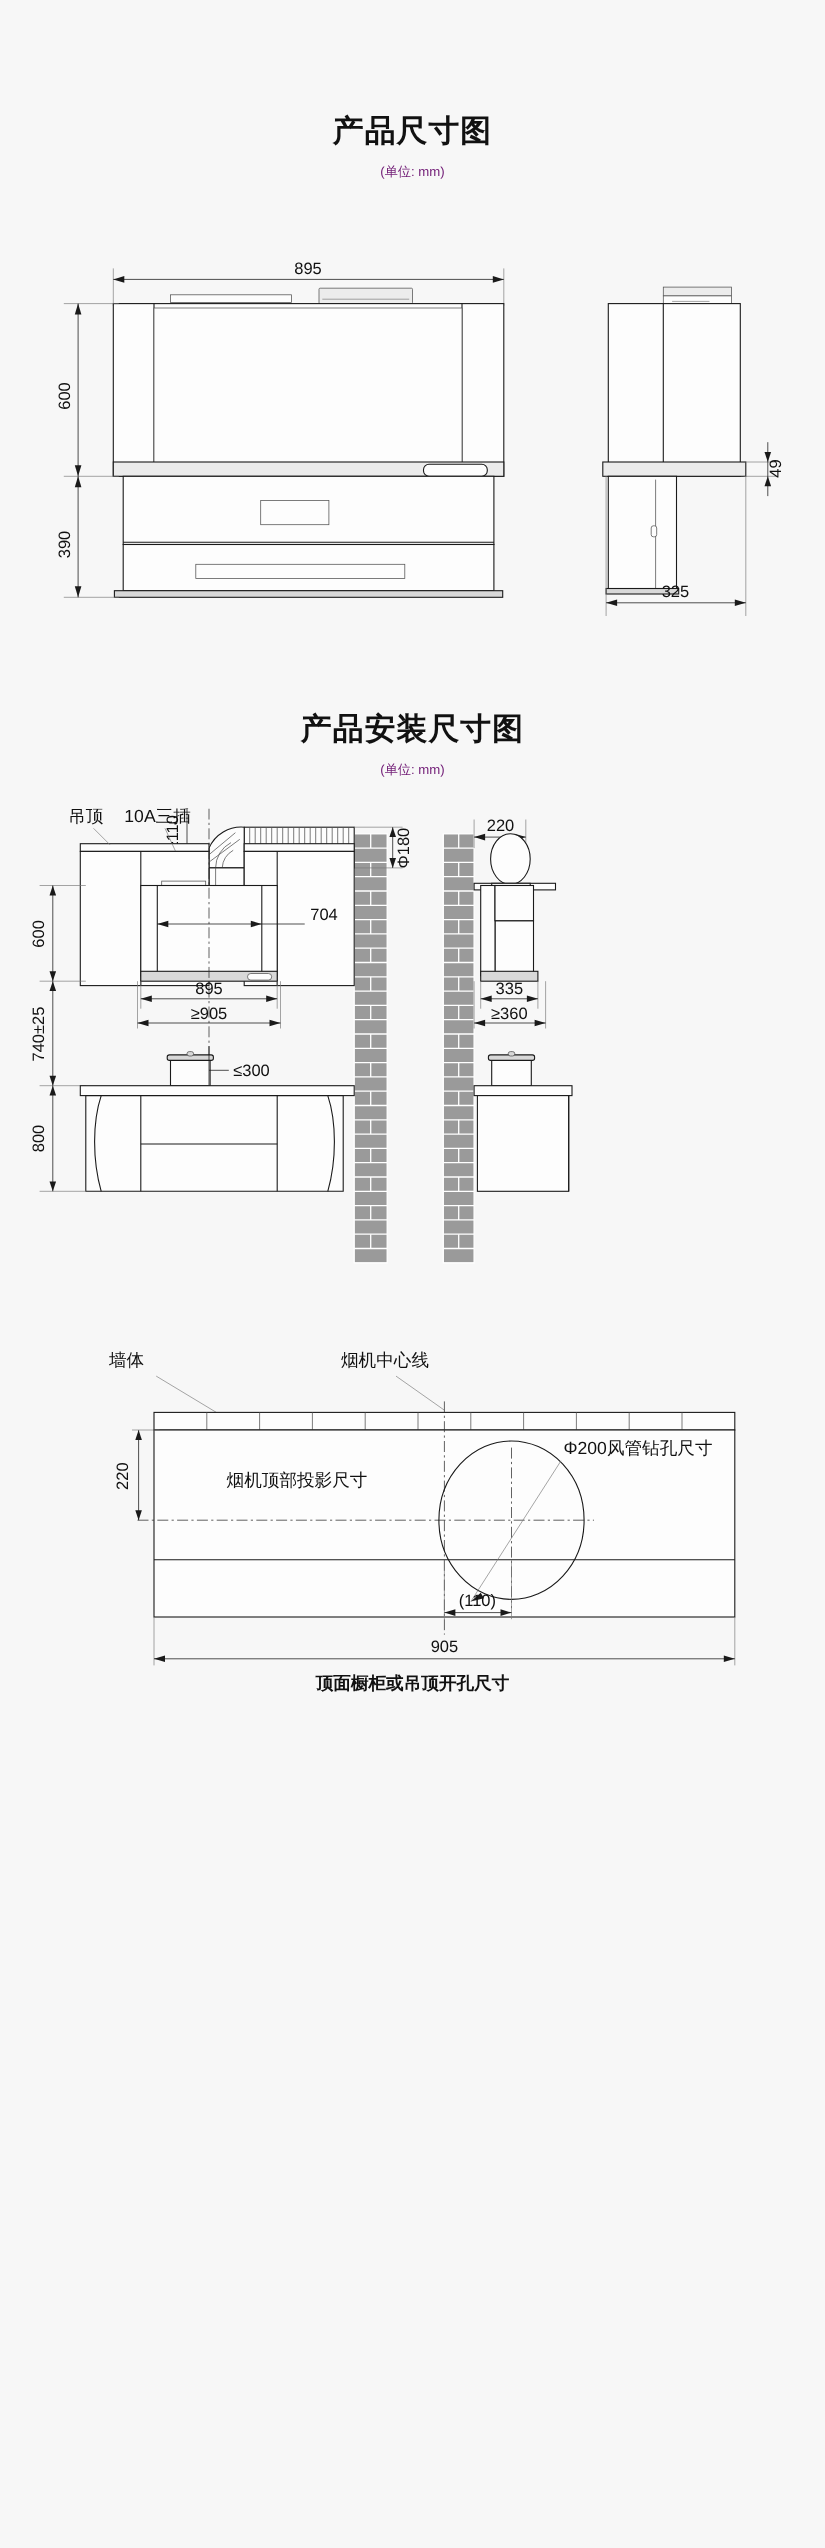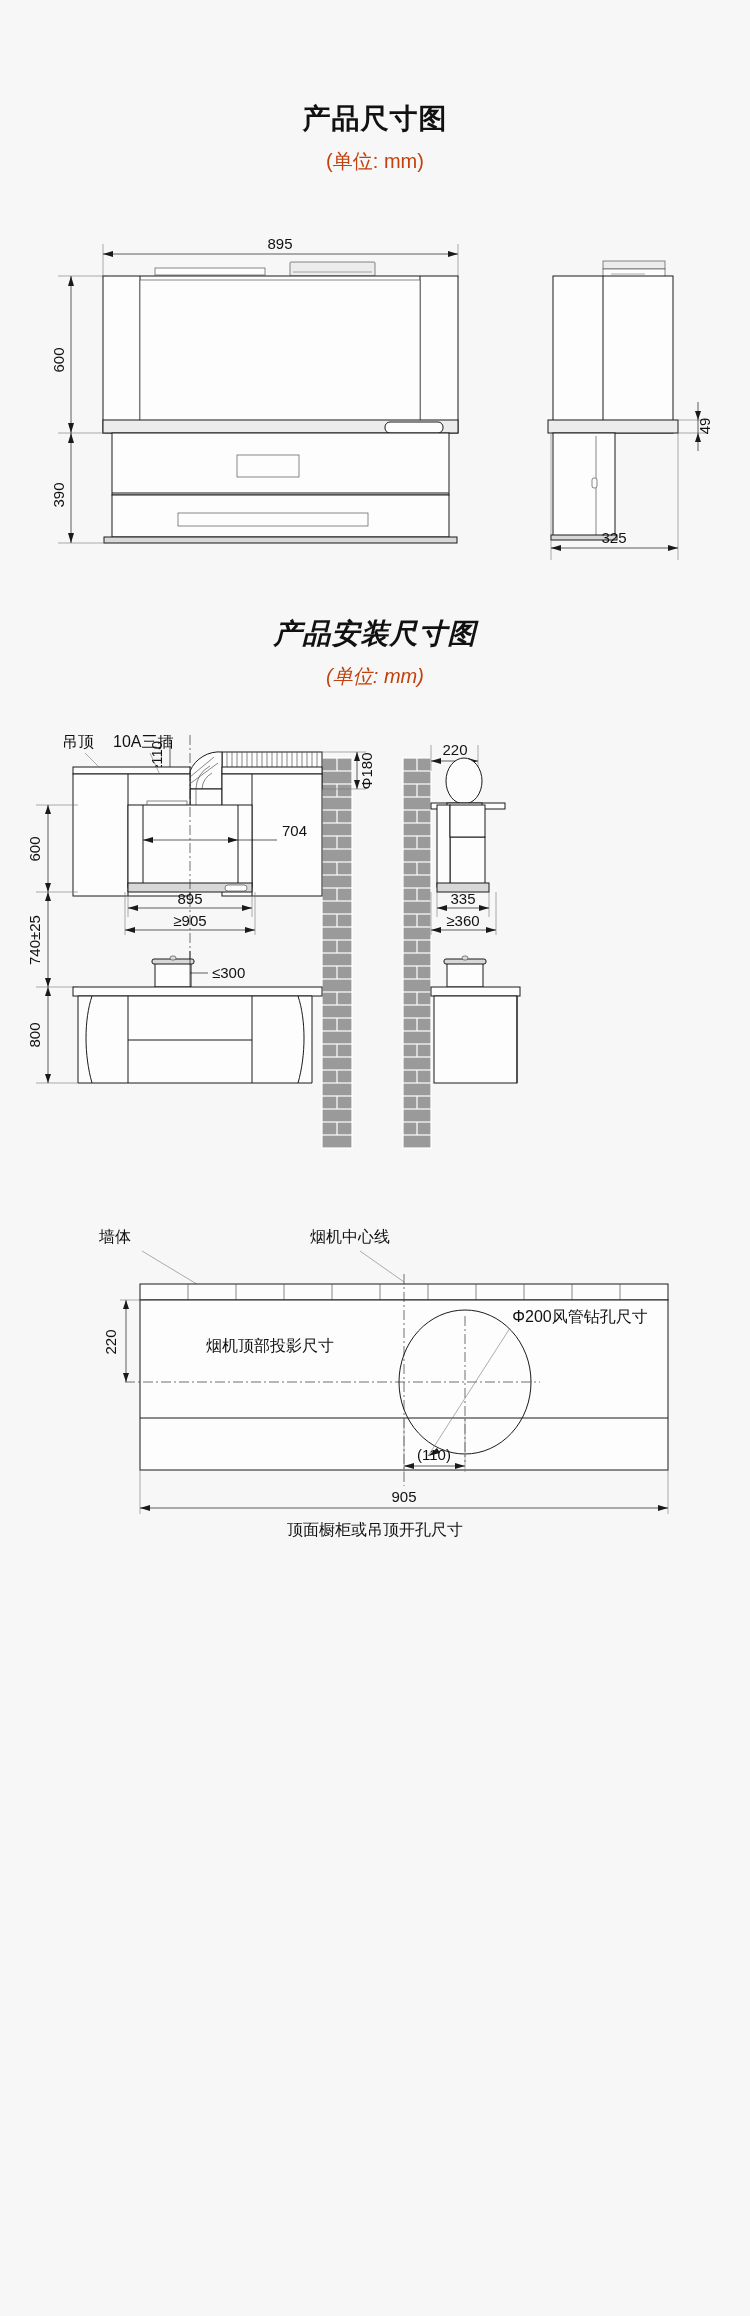--- a/index.html
+++ b/index.html
@@ -12,22 +12,22 @@
   .page{position:relative;width:750px;height:2316px;background:#f7f7f7;overflow:hidden;}
   .section-title{
     text-align:center;
     font-size:28px;
     font-weight:bold;
     letter-spacing:1px;
     color:#111;
   }
   .section-unit{
     text-align:center;
-    font-size:20px;
-    color:#c2410c;
+    font-size:12px;
+    color:#701a75;
     margin-top:10px;
   }
   .block{position:absolute;left:0;width:750px;}
   .caption{
     text-align:center;
     font-size:16px;
     color:#111;
   }
   svg{display:block;}
   .ln{stroke:#1a1a1a;stroke-width:1;fill:none;}
@@ -129,21 +129,21 @@
           <line class="ln-ext" x1="678" y1="203" x2="678" y2="330"></line>
           <line class="ln-dim" x1="551" y1="318" x2="678" y2="318"></line>
           <path d="M551,318 L561,315 L561,321 Z" fill="#1a1a1a"></path>
           <path d="M678,318 L668,315 L668,321 Z" fill="#1a1a1a"></path>
           <text class="dimtxt" x="614" y="313" text-anchor="middle">325</text>
         </g>
       </g>
     </svg>
   </div>
 
-  <div class="block" style="top:615px;font-style:italic;">
+  <div class="block" style="top:644px;">
     <div class="section-title">产品安装尺寸图</div>
     <div class="section-unit">(单位: mm)</div>
   </div>
 
   <div class="block" style="top:735px;">
     <svg width="750" height="420" viewBox="0 0 750 420">
 
       <g>
         <rect class="brick" x="322" y="23" width="30" height="390"></rect>
         <g stroke="#ffffff" stroke-width="1.2">
@@ -533,17 +533,17 @@
         <line class="ln-ext" x1="140" y1="246" x2="140" y2="290"></line>
         <line class="ln-ext" x1="668" y1="246" x2="668" y2="290"></line>
         <line class="ln-dim" x1="140" y1="284" x2="668" y2="284"></line>
         <path d="M140,284 L150,281 L150,287 Z" fill="#1a1a1a"></path>
         <path d="M668,284 L658,281 L658,287 Z" fill="#1a1a1a"></path>
         <text class="dimtxt" x="404" y="278" text-anchor="middle">905</text>
       </g>
     </svg>
   </div>
 
-  <div class="block" style="top:1520px;">
+  <div class="block" style="top:1520px;font-weight:bold;">
     <div class="caption">顶面橱柜或吊顶开孔尺寸</div>
   </div>
 
 </div>
 
 </body></html>

